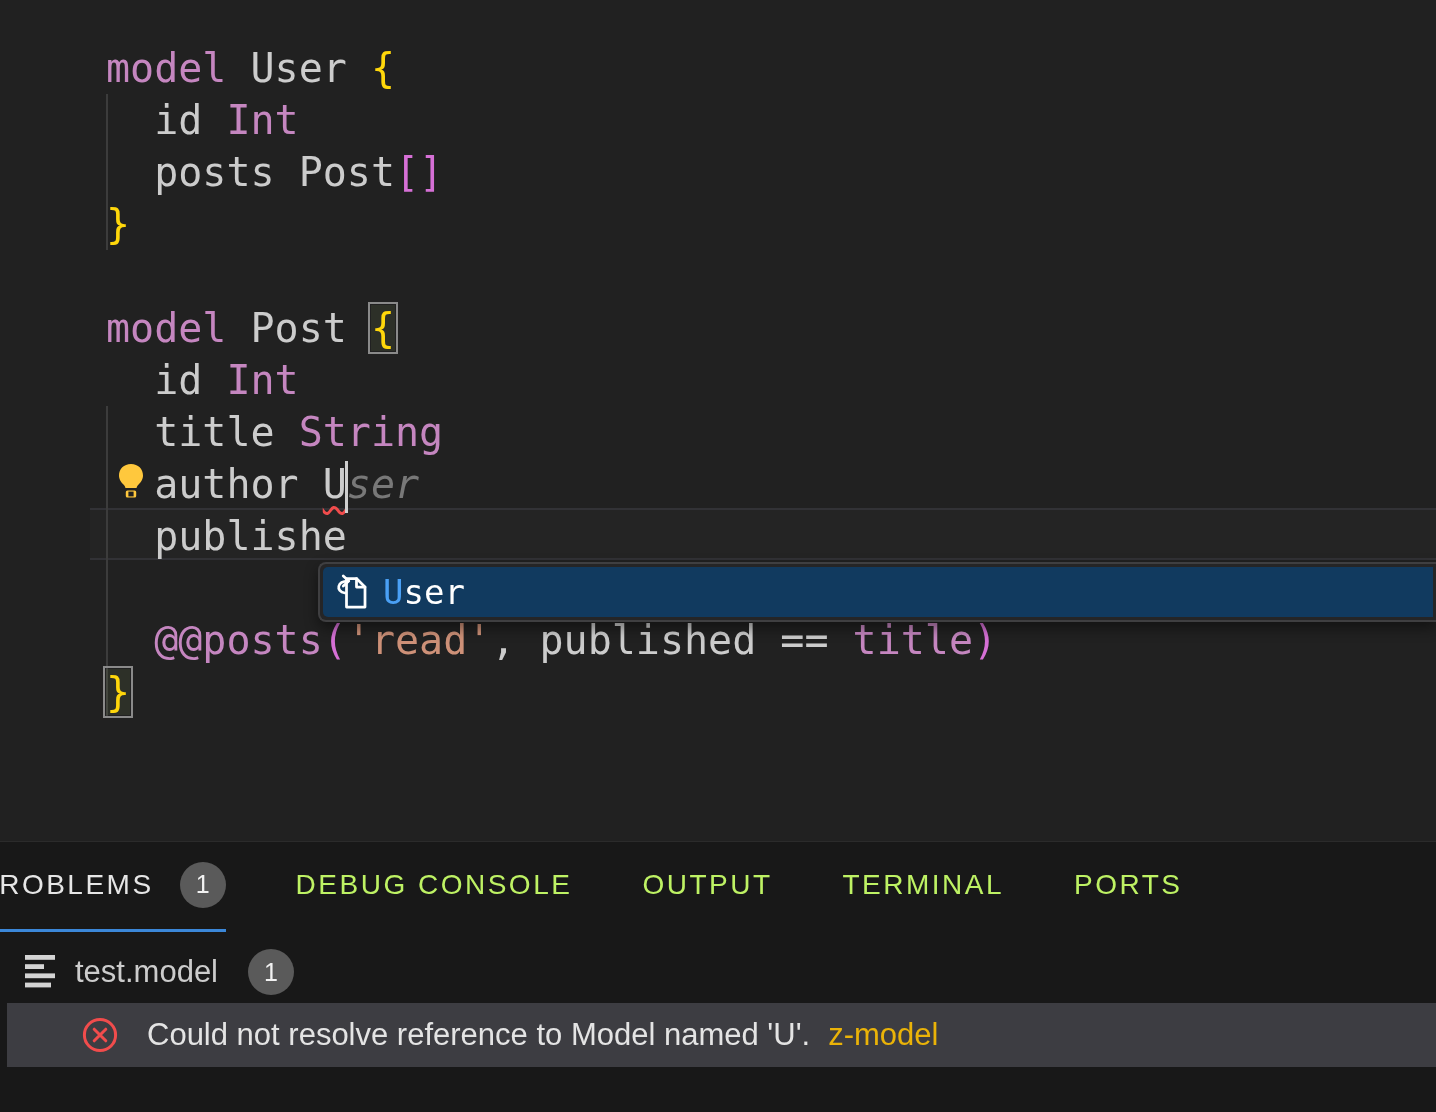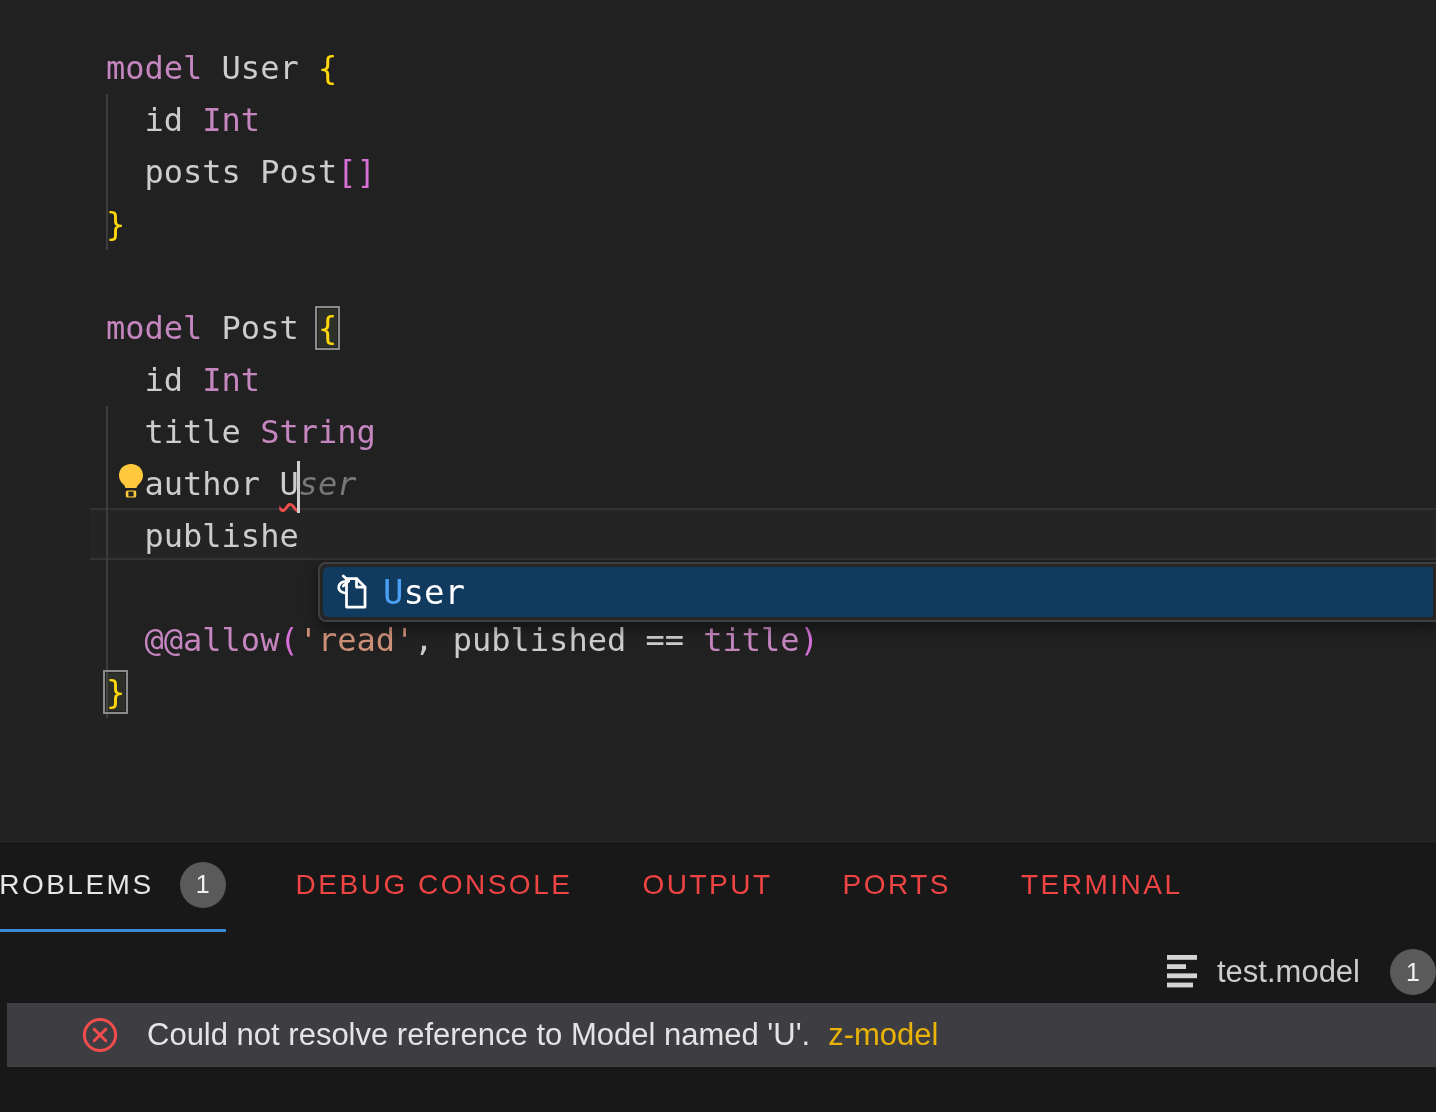--- a/index.html
+++ b/index.html
@@ -16,21 +16,21 @@
   .line-highlight{
     position:absolute; left:90px; right:0; top:508px; height:52px;
     border-top:2px solid #323236; border-bottom:2px solid #323236;
     background:rgba(255,255,255,0.015);
   }
   .indent-guide{ position:absolute; width:2px; background:#3c3c3c; left:106px; }
   .guide-1{ top:94px; height:156px; }
   .guide-2{ top:406px; height:312px; }
   .code{
     position:absolute; left:0; top:42px; width:100%;
-    font-family:"DejaVu Sans Mono", monospace; font-size:32px; line-height:52px;
+    font-family:"DejaVu Sans Mono", monospace; font-size:40px; line-height:52px;
     color:#cccccc;
   }
   .code .line{ height:52px; padding-left:106px; white-space:pre; position:relative; }
   .tok.fg{ color:#cccccc; }
   .tok.kw{ color:#c586c0; }
   .tok.brace{ color:#ffd70b; }
   .tok.paren{ color:#d670d6; }
   .tok.str{ color:#ce9178; }
   .tok.ghost{ color:#787878; font-style:italic; }
   .tok.squiggle{
@@ -64,33 +64,33 @@
   .panel{
     position:absolute; left:0; top:841px; width:1436px; height:271px;
     background:#181818; border-top:1px solid #2b2b2b;
   }
   .tabbar{
     position:absolute; left:-22px; top:0; height:90px;
     display:flex; align-items:stretch; gap:70px;
   }
   .tab{
     display:flex; align-items:center; gap:26px;
-    font-size:28px; letter-spacing:2.5px; color:#ef4444; cursor:pointer;
+    font-size:28px; letter-spacing:2.5px; color:#bef264; cursor:pointer;
     border-bottom:3px solid transparent; padding-bottom:2px;
   }
   .tab.active{ color:#e6e6e6; border-bottom-color:#3b87d8; }
   .badge{
     display:inline-flex; align-items:center; justify-content:center;
     width:46px; height:46px; border-radius:50%; background:#5a5a5a;
     color:#f2f2f2; font-size:25px; letter-spacing:0;
   }
   .file-row{
     position:absolute; left:0; top:100px; width:100%; height:60px;
     display:flex; align-items:center; padding-left:25px; gap:16px;
-    color:#cccccc; font-size:31px;justify-content:flex-end;
+    color:#cccccc; font-size:31px;
   }
   .file-row .badge{ margin-left:14px; }
   .error-row{
     position:absolute; left:0; top:161px; width:100%; height:64px;
     background:#3d3d42; display:flex; align-items:center; padding-left:74px;
     font-size:31px;
     margin-left:7px;
   }
   .error-row .msg{ color:#e4e4e4; margin-left:28px; }
   .error-row .src{ color:#eab308; margin-left:18px; }
@@ -112,21 +112,21 @@
         <div class="line"><span class="tok fg">  id </span><span class="tok kw">Int</span></div>
         <div class="line"><span class="tok fg">  posts </span><span class="tok fg">Post</span><span class="tok paren">[]</span></div>
         <div class="line"><span class="tok brace">}</span></div>
         <div class="line"></div>
         <div class="line"><span class="tok kw">model </span><span class="tok fg">Post </span><span class="tok brace match">{</span></div>
         <div class="line"><span class="tok fg">  id </span><span class="tok kw">Int</span></div>
         <div class="line"><span class="tok fg">  title </span><span class="tok kw">String</span></div>
         <div class="line"><span class="tok fg">  author </span><span class="tok fg squiggle">U</span><span class="tok cursor"></span><span class="tok ghost">ser</span></div>
         <div class="line"><span class="tok fg">  publishe</span></div>
         <div class="line"></div>
-        <div class="line"><span class="tok fg">  </span><span class="tok kw">@@allow</span><span class="tok paren">(</span><span class="tok str">'read'</span><span class="tok fg">, published == </span><span class="tok kw">title</span><span class="tok paren">)</span></div>
+        <div class="line"><span class="tok fg">  </span><span class="tok kw">@@posts</span><span class="tok paren">(</span><span class="tok str">'read'</span><span class="tok fg">, published == </span><span class="tok kw">title</span><span class="tok paren">)</span></div>
         <div class="line"><span class="tok brace match">}</span></div>
       </div>
 
     <span class="lightbulb">
       <svg width="34" height="38" viewBox="0 0 17 19">
         <path d="M8.5 1 C4.9 1 2.5 3.6 2.5 6.7 C2.5 8.8 3.7 10.1 4.6 11.1 C5.3 11.9 5.7 12.4 5.7 13 L11.3 13 C11.3 12.4 11.7 11.9 12.4 11.1 C13.3 10.1 14.5 8.8 14.5 6.7 C14.5 3.6 12.1 1 8.5 1 Z" fill="#ffc83d"></path>
         <rect x="5.9" y="14.2" width="5.2" height="3.6" rx="0.8" fill="#ffc83d"></rect>
         <rect x="7.2" y="14.8" width="2.6" height="2.4" fill="#212121"></rect>
       </svg>
     </span>
@@ -152,24 +152,24 @@
           <span>PROBLEMS</span>
           <span class="badge">1</span>
         </div>
         <div class="tab">
           <span>DEBUG CONSOLE</span>
         </div>
         <div class="tab">
           <span>OUTPUT</span>
         </div>
         <div class="tab">
-          <span>PORTS</span>
+          <span>TERMINAL</span>
         </div>
         <div class="tab">
-          <span>TERMINAL</span>
+          <span>PORTS</span>
         </div>
       </div>
 
     <div class="file-row">
       <span>
         <svg width="34" height="40" viewBox="0 0 17 20" fill="#d4d4d4">
           <rect x="0" y="1.5" width="15" height="2.4"></rect>
           <rect x="0" y="6.1" width="9.5" height="2.4"></rect>
           <rect x="0" y="10.7" width="15" height="2.4"></rect>
           <rect x="0" y="15.3" width="13" height="2.4"></rect>

